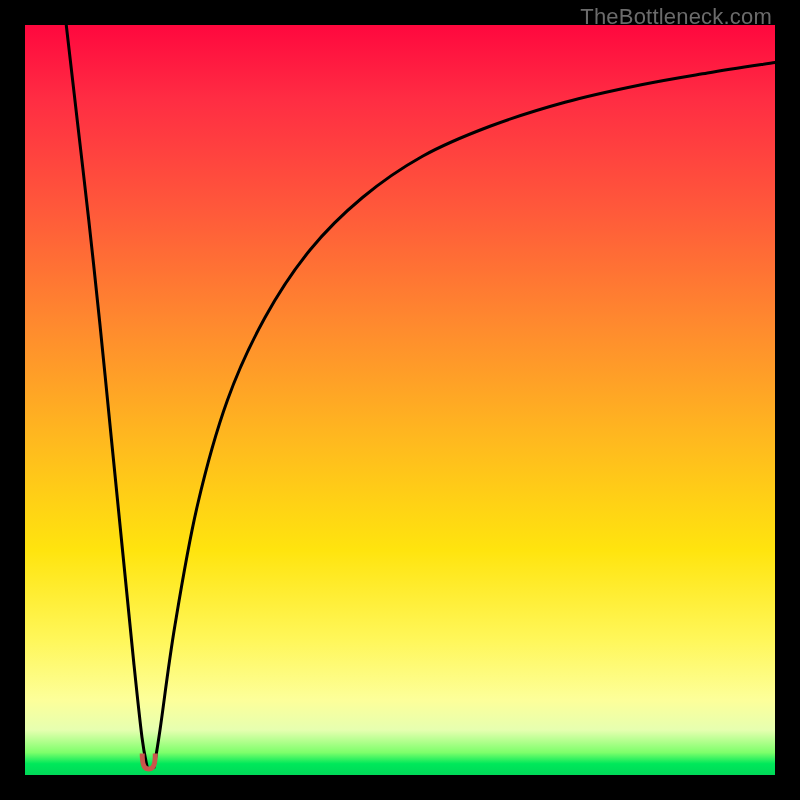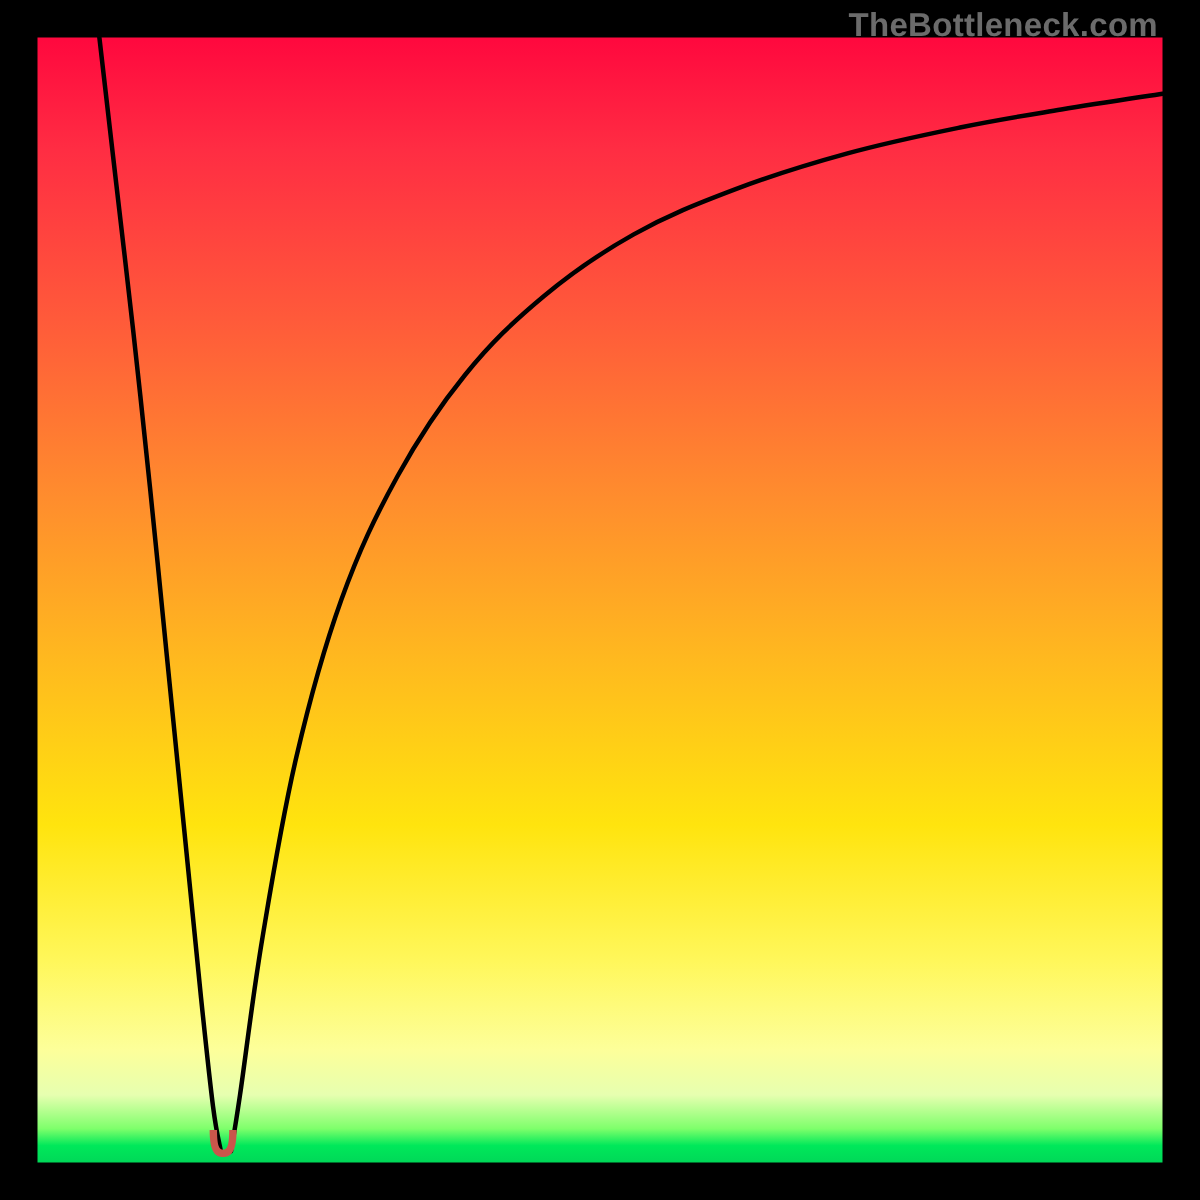--- a/index.html
+++ b/index.html
@@ -39,21 +39,21 @@
       #00e85a 98.5%,
       #00d858 100%
     );
   }
   .watermark {
     position: absolute;
     top: 4px;
     right: 28px;
     color: #6b6b6b;
     font-size: 22px;
-    font-weight: 700;
+    font-weight: 400;
     letter-spacing: 0.2px;
     user-select: none;
   }
   svg.curves {
     position: absolute;
     left: 25px;
     top: 25px;
     width: 750px;
     height: 750px;
     overflow: visible;

